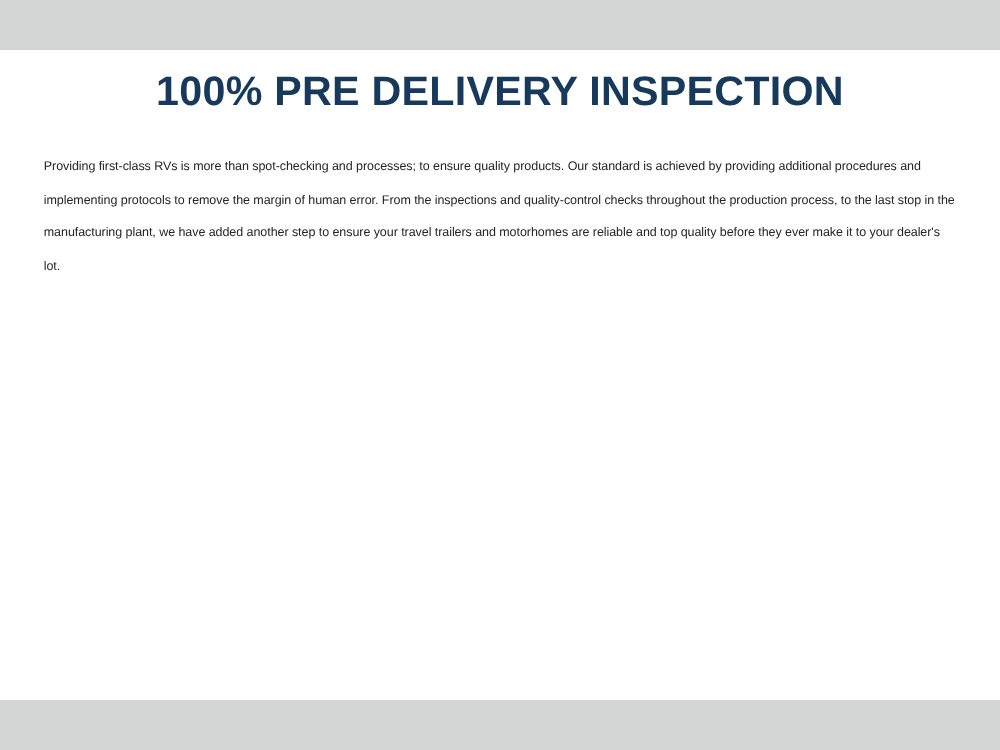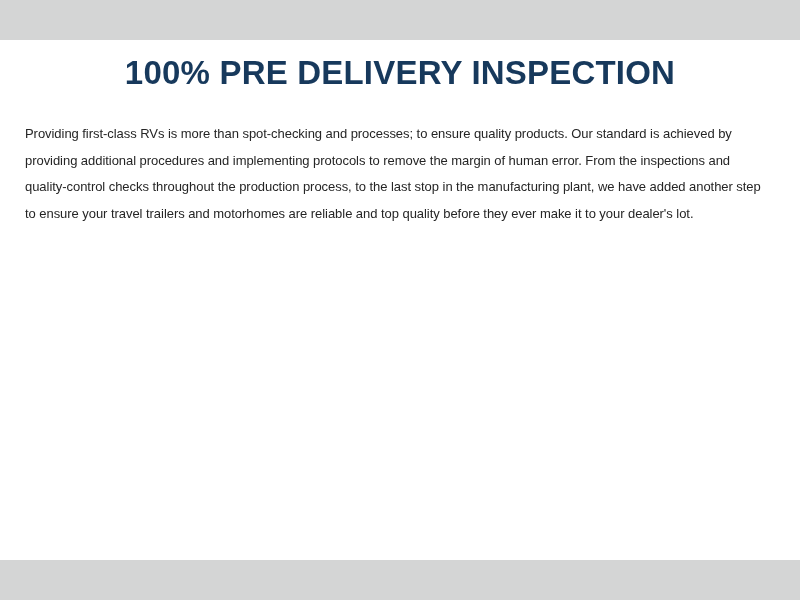--- a/index.html
+++ b/index.html
@@ -37,41 +37,41 @@
   }
 
   
   .content {
     position: absolute;
     left: 0;
     top: 40px;
     width: 800px;
     height: 372px;
     box-sizing: border-box;
-    padding: 0 25px;
+    padding: 0 35px;
   }
 
   .page-title {
     margin: 0;
     padding-top: 11px;
     text-align: center;
     font-family: "Liberation Sans", sans-serif;
     font-size: 33px;
     line-height: 44px;
     font-weight: bold;
     letter-spacing: 0.2px;
     color: #17395c;
     text-transform: uppercase;
   }
 
   .body-copy {
     margin: 0;
     padding-top: 26px;
     font-family: "Liberation Sans", sans-serif;
-    font-size: 13px;
+    font-size: 10px;
     line-height: 26.5px;
     color: #252525;
     text-align: left;
     letter-spacing: -0.05px;
   }
 
   
   .badge-wrap {
     margin: 0 auto;
     padding-top: 20px;

